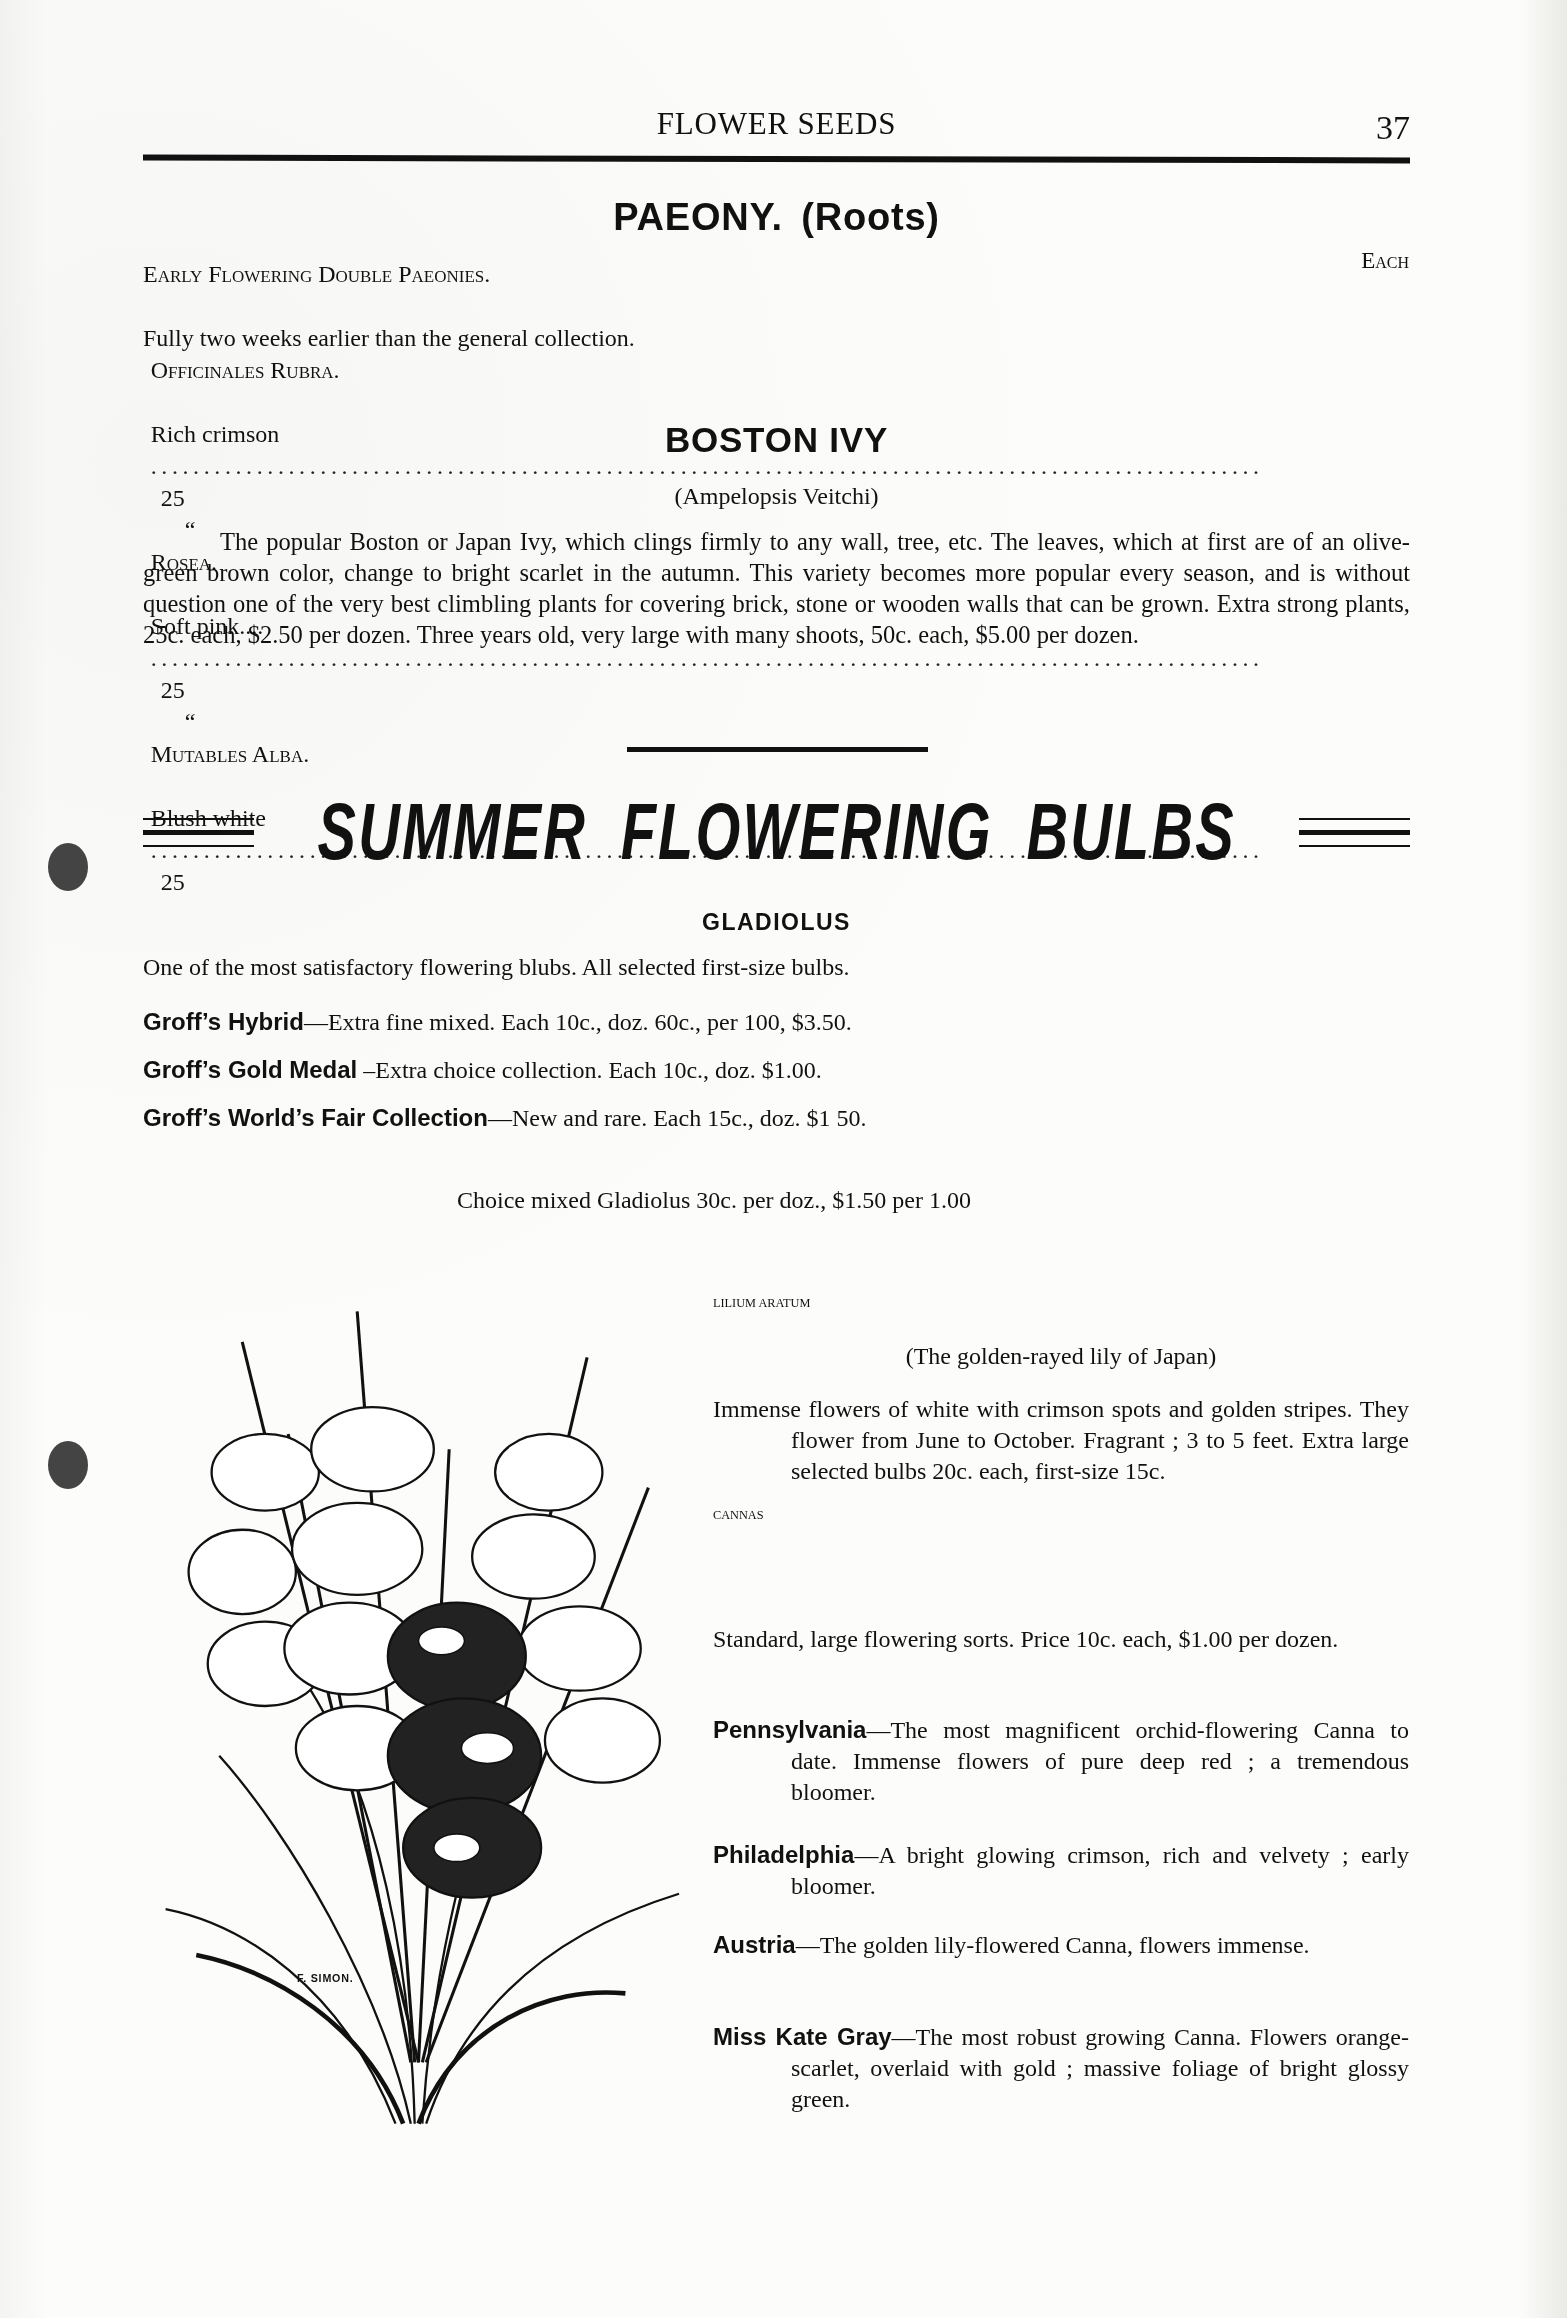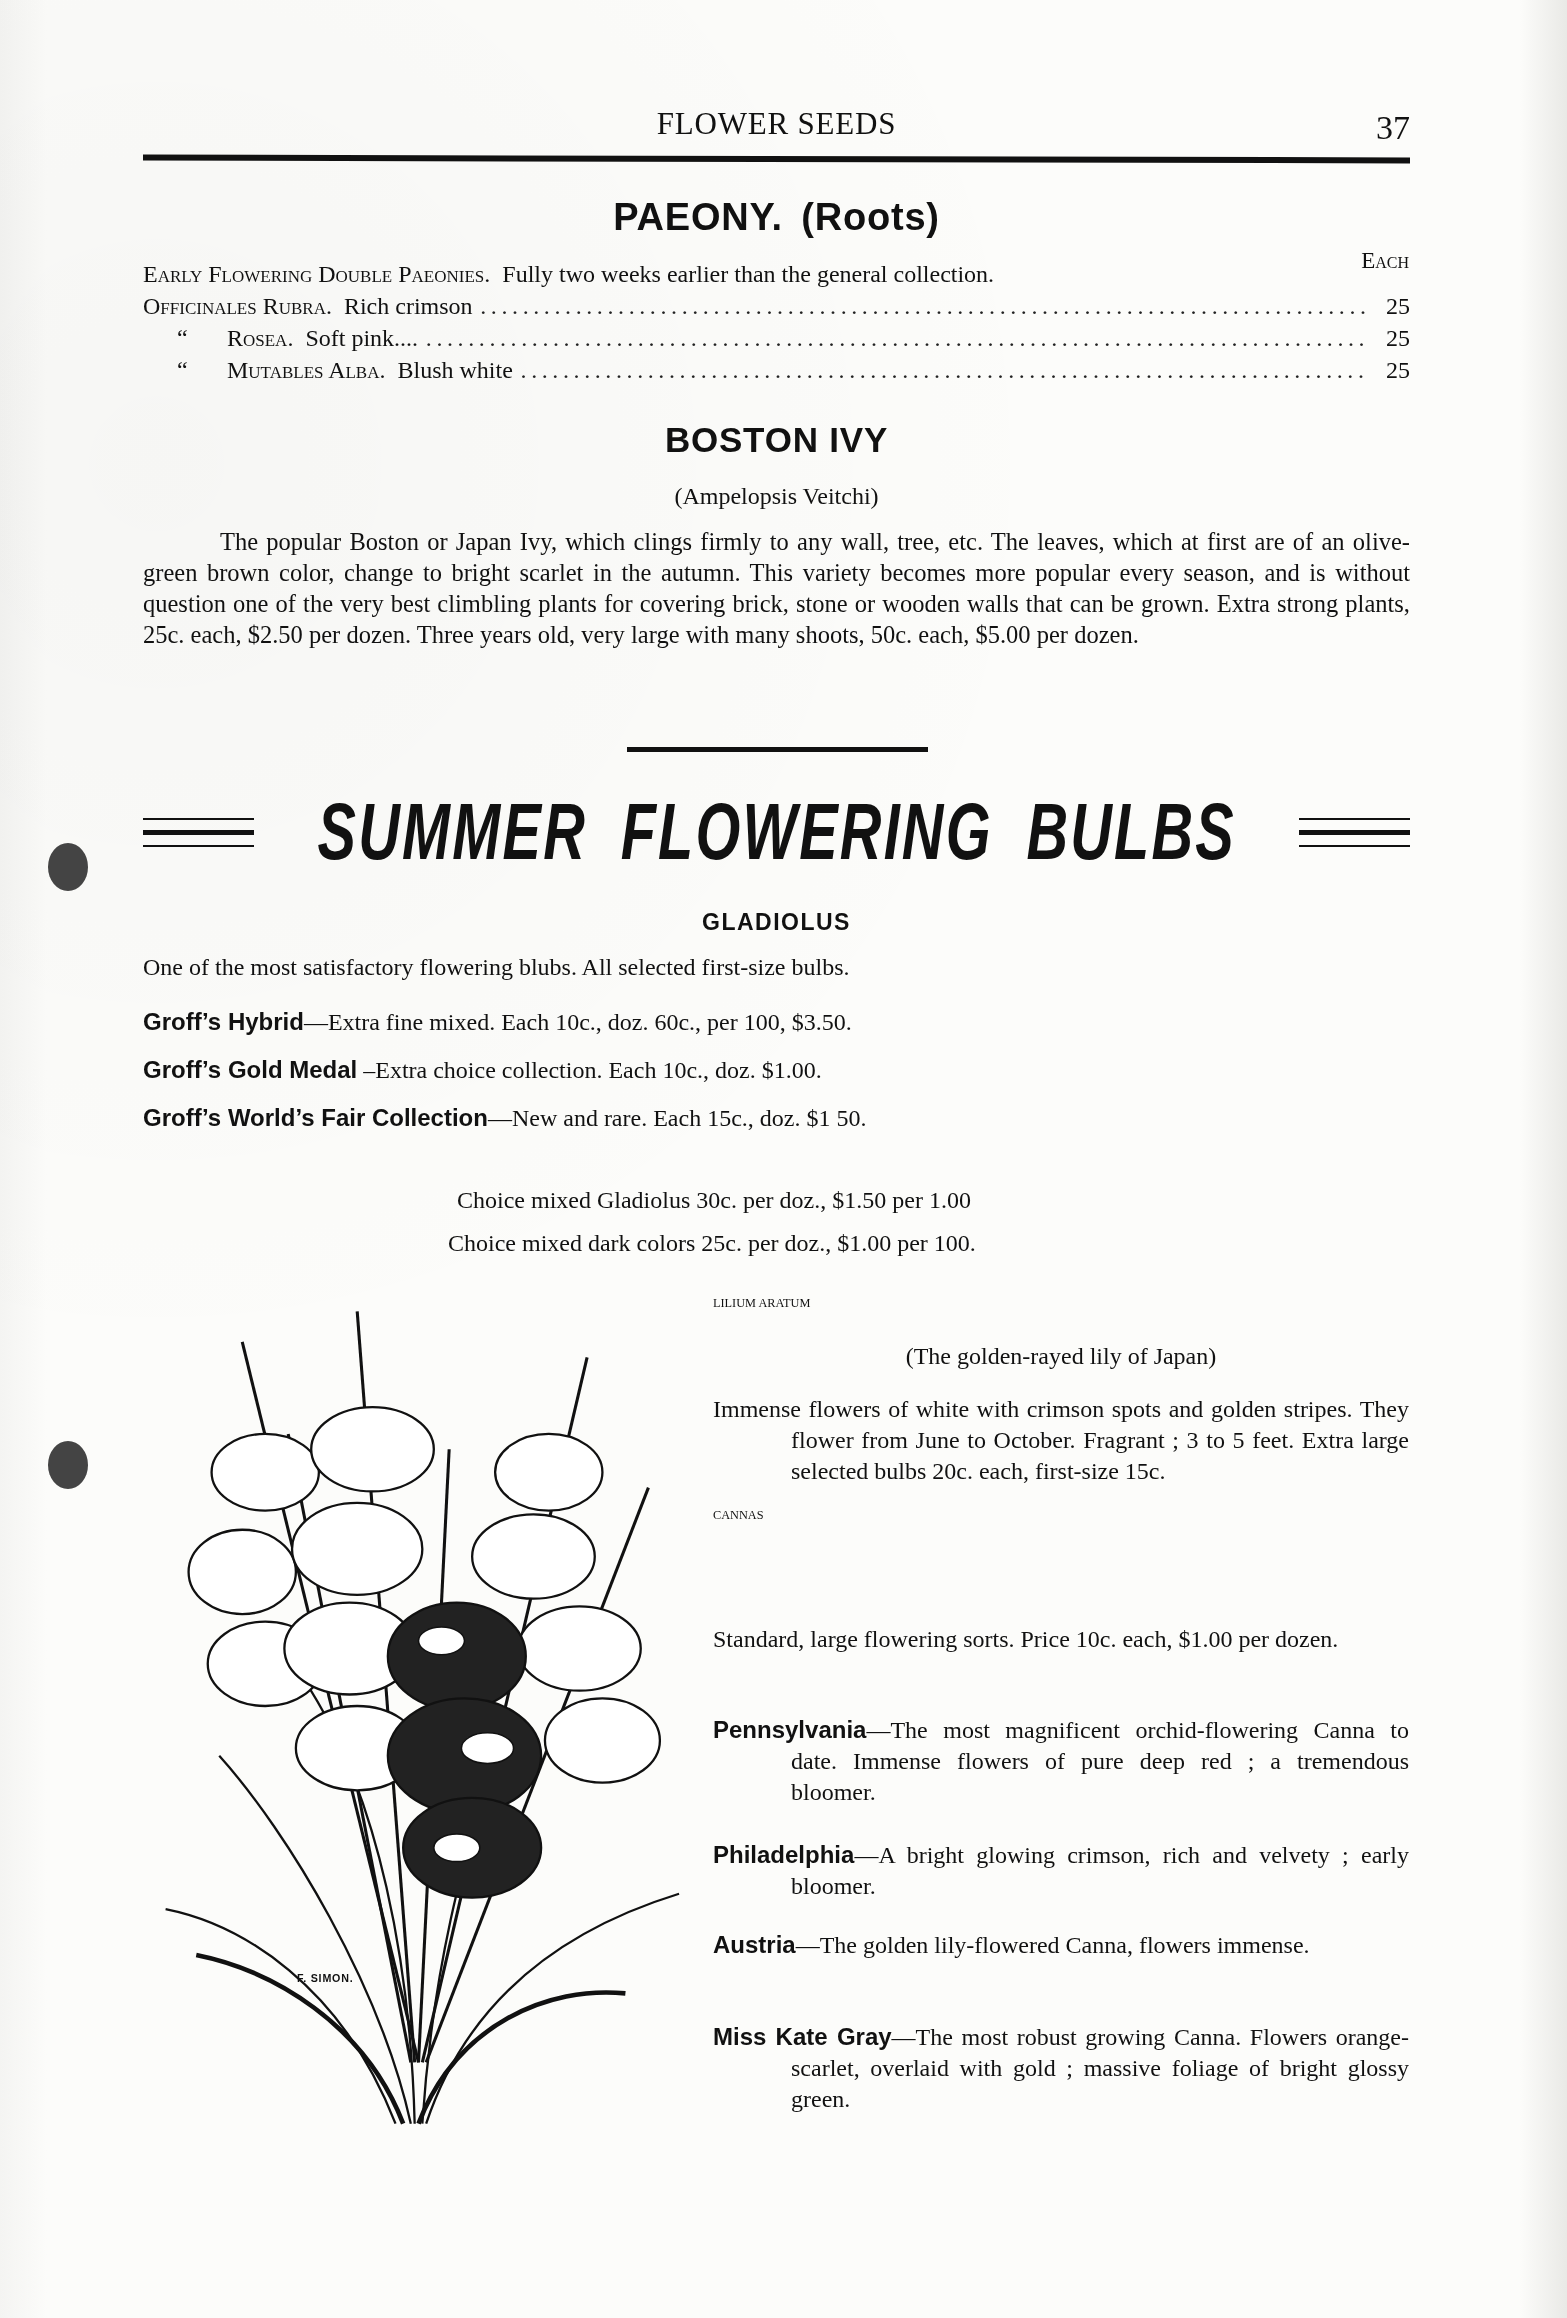--- a/index.html
+++ b/index.html
@@ -15,21 +15,21 @@
   .running-title { position: absolute; left: 0; right: 0; text-align: center; font-size: 31px; letter-spacing: 0.8px; top: 0; }
   .page-number { position: absolute; right: 0; top: 3.1px; font-size: 34px; }
   .header-rule { position: absolute; left: 143px; top: 156px; width: 1267px; height: 6.1px; background: #111; transform: skewY(0.13deg); }
 
   .sec-title { text-align: center; font-family: "Liberation Sans", "DejaVu Sans", sans-serif; font-weight: bold; }
   .paeony-title { position: absolute; top: 196px; left: 143px; width: 1267px; font-size: 38px; letter-spacing: 0.8px; }
   .paeony-title .sub { margin-left: 18.4px; }
 
   .price-head { position: absolute; top: 248px; right: 158px; font-size: 23px; font-variant: small-caps; }
   .price-list { position: absolute; top: 258px; left: 143px; width: 1267px; font-size: 24px; line-height: 32px; }
-  .pl-row { display: flex; align-items: baseline; white-space: nowrap; }
+  .pl-row { display: flex; align-items: baseline; white-space: nowrap; flex-direction: column; }
   .pl-row .sc { font-variant: small-caps; }
   .pl-row .indent-mark { display: inline-block; width: 84px; padding-left: 34px; }
   .pl-row .dots { flex: 1; overflow: hidden; margin: 0 7.7px; letter-spacing: 4.6px; color: #222; }
   .pl-row .price { width: 34px; text-align: right; }
 
   .ivy-title { position: absolute; top: 420px; left: 143px; width: 1267px; font-size: 35px; letter-spacing: 0.8px; }
   .ivy-sub { position: absolute; top: 483px; left: 143px; width: 1267px; text-align: center; font-size: 24px; }
   .ivy-body { position: absolute; top: 526px; left: 143px; width: 1267px; font-size: 24.5px; line-height: 31px; text-align: justify; text-indent: 77px; }
 
   .short-rule { position: absolute; top: 747px; left: 627px; width: 301px; height: 4.6px; background: #111; }
@@ -136,21 +136,20 @@
   </div>
 
   <div class="sec-title glad-title">GLADIOLUS</div>
   <div class="glad-intro">One of the most satisfactory flowering blubs.   All selected first-size bulbs.</div>
   <div class="glad-items">
     <div class="glad-item"><b>Groff’s Hybrid</b><span>—Extra fine mixed.   Each 10c., doz. 60c., per 100, $3.50.</span></div>
     <div class="glad-item"><b>Groff’s Gold Medal</b><span> –Extra choice collection.   Each 10c., doz. $1.00.</span></div>
     <div class="glad-item"><b>Groff’s World’s Fair Collection</b><span>—New and rare.   Each 15c., doz. $1 50.</span></div>
   </div>
   <div class="glad-extra e1">Choice mixed Gladiolus 30c. per doz., $1.50 per 1.00</div>
-  <div class="glad-extra e2">Choice mixed dark colors 25c. per doz., $1.00 per 100.</div>
 
   <svg class="illustration" viewBox="0 0 700 1100">
     <g fill="none" stroke="#111" stroke-width="3">
 
       <path d="M320 1080 C 250 900, 120 820, 20 800"></path>
       <path d="M330 1080 C 280 950, 160 880, 60 860" stroke-width="6"></path>
       <path d="M340 1080 C 300 900, 180 700, 90 600"></path>
       <path d="M360 1080 C 420 900, 560 820, 690 780"></path>
       <path d="M350 1080 C 400 950, 520 900, 620 910" stroke-width="6"></path>
       <path d="M355 1080 C 370 850, 420 700, 460 560"></path>

